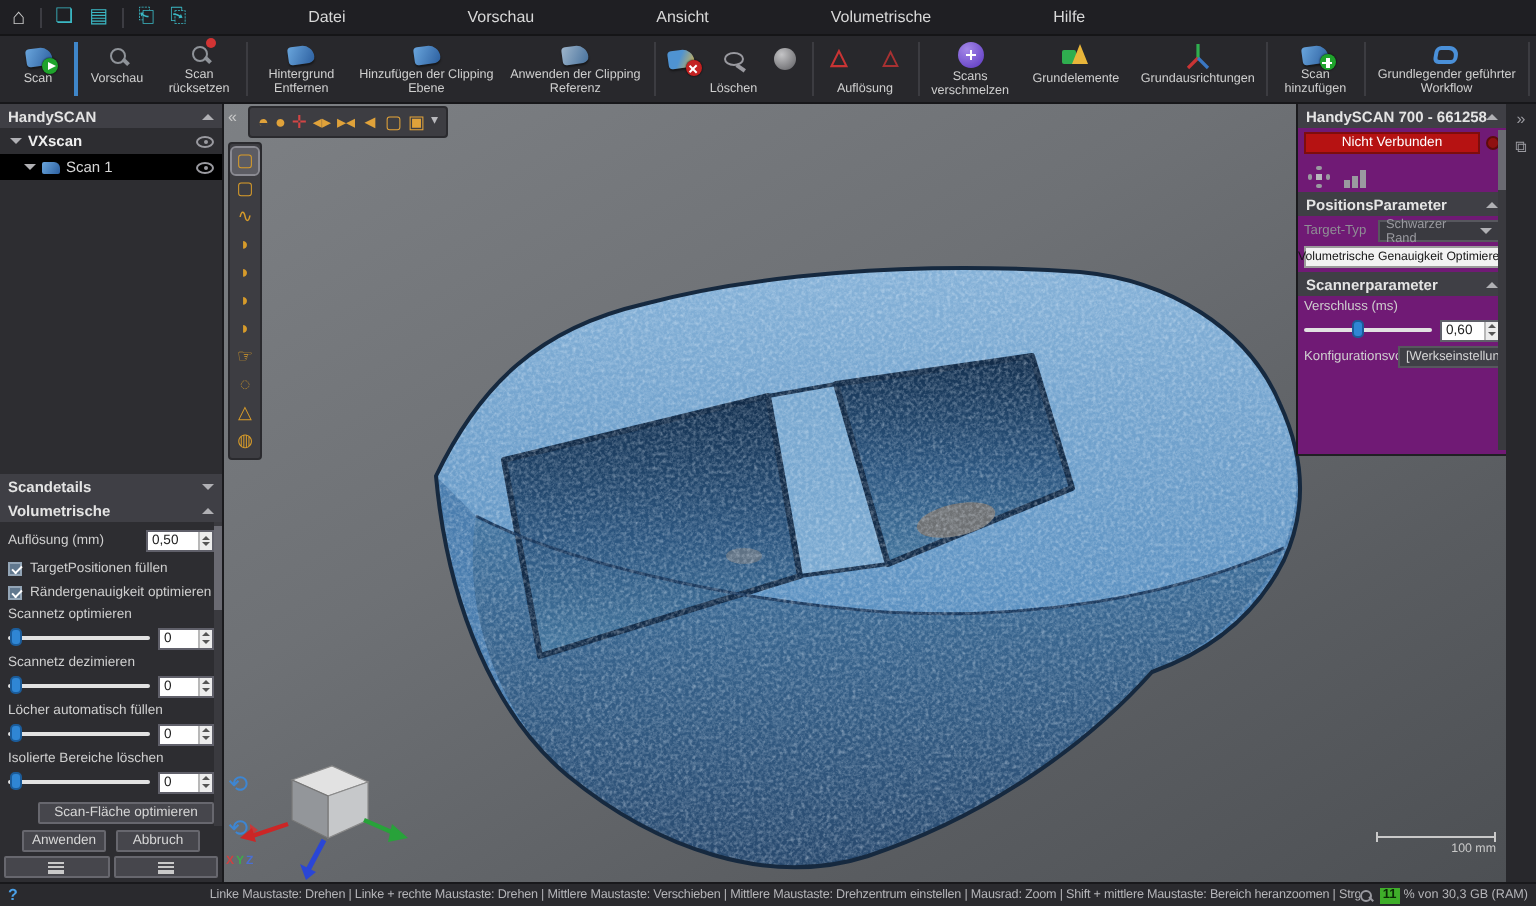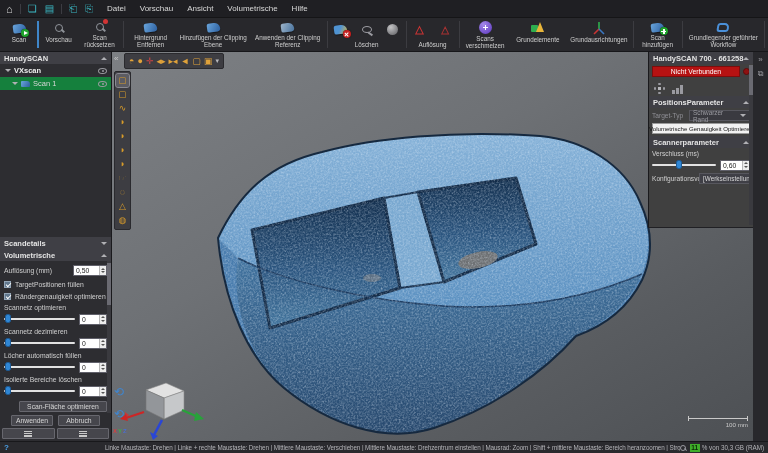--- a/index.html
+++ b/index.html
@@ -7,21 +7,21 @@
   .app{ position:relative; width:768px; height:453px; overflow:hidden;
         background:#2a2a2e; font-family:"Liberation Sans",sans-serif; color:#d6d6d6; }
 
   
   .titlebar{ position:absolute; left:0; top:0; width:768px; height:18px;
              background:#1f1f23; display:flex; align-items:center; border-bottom:1px solid #151517;}
   .tb-ico{ font-size:10px; line-height:18px; color:#3bb8c4; margin:0 4px; cursor:default;}
   .tb-ico.home{ color:#c9c9c9; font-size:11px; margin-left:6px;}
   .tb-sep{ width:1px; height:10px; background:#3c3c42; margin:0 3px;}
   .menus{ display:flex; gap:14px; margin-left:10px;}
-  .menu-item{ font-size:8px; color:#d8d8d8;}
+  .menu-item{ font-size:8px; color:#d8d8d8;margin-left:47px;}
 
   
   .ribbon{ position:absolute; left:0; top:18px; width:768px; height:34px;
            background:#28282c; border-bottom:1px solid #17171a; display:flex; align-items:stretch; padding:1px 2px;}
   .rb-sep{ width:1px; background:#3c3c41; margin:2px 1px;}
   .rb-sep.accent{ background:#3f86c9; width:2px;}
   .rb-btn{ display:flex; flex-direction:column; align-items:center; justify-content:flex-start;
            padding:2px 2px 1px; min-width:34px; }
   .rb-btn .lbl{ font-size:6.3px; line-height:1.08; color:#cfcfcf; text-align:center; margin-top:2px; white-space:pre-line;}
   .rb-group{ display:flex; flex-direction:column; align-items:center; padding:2px 3px 1px;}
@@ -69,21 +69,21 @@
   .p-header .t{ font-size:7.5px; font-weight:bold; color:#e4e4e4; white-space:nowrap;}
   .car-up{ width:0;height:0;border-left:3px solid transparent;border-right:3px solid transparent;border-bottom:3.5px solid #b0b0b4;}
   .car-dn{ width:0;height:0;border-left:3px solid transparent;border-right:3px solid transparent;border-top:3.5px solid #b0b0b4;}
   .car-rt{ width:0;height:0;border-top:3px solid transparent;border-bottom:3px solid transparent;border-left:3.5px solid #b0b0b4;}
 
   
   .leftpanel{ position:absolute; left:0; top:52px; width:112px; height:389px; background:#2d2d31;
               border-right:1px solid #1a1a1d; display:flex; flex-direction:column;}
   .tree{ flex:none;text-align:center;}
   .tree-row{ height:13px; display:flex; align-items:center; gap:3px; font-size:7.5px; color:#d6d6d6; padding-left:5px;}
-  .tree-row.selected{ background:#15803d;}
+  .tree-row.selected{ background:#000000;}
   .tree-row .name{ white-space:nowrap; overflow:hidden;}
   .tree-row .grow{ flex:1;}
   .eye{ width:9px; height:6px; border:1px solid #9a9aa0; border-radius:50%; position:relative; margin-right:4px; flex:none;}
   .eye::after{ content:""; position:absolute; left:2.6px; top:1px; width:2.4px; height:2.4px; border-radius:50%; background:#9a9aa0;}
   .mini-sheet{ width:9px; height:6px; border-radius:1px 3px 1px 1px;
                background:linear-gradient(120deg,#6aa6dd,#2c5f9f); flex:none;}
   .posI{ width:8px; height:8px; position:relative; flex:none;}
   .posI::before{ content:""; position:absolute; left:3.4px; top:0; width:1.2px; height:8px; background:#b86a6a;}
   .posI::after{ content:""; position:absolute; top:3.4px; left:0; height:1.2px; width:8px; background:#b86a6a;}
   .spacer{ flex:1;}
@@ -139,21 +139,21 @@
                border-left:4px solid #c43a3a; margin-left:1px;}
   .axisxyz{ position:absolute; left:1px; bottom:7px; display:flex; gap:1px; font-size:6px; font-weight:bold;}
   .axisxyz .x{ color:#d24040;} .axisxyz .y{ color:#3cae4a;} .axisxyz .z{ color:#4a6fd2;}
   .scalebar{ position:absolute; left:576px; top:366px; width:60px;}
   .scalebar .line{ height:1px; background:#c9c9c9; position:relative;}
   .scalebar .line::before,.scalebar .line::after{ content:""; position:absolute; top:-2px; width:1px; height:5px; background:#c9c9c9;}
   .scalebar .line::before{ left:0;} .scalebar .line::after{ right:0;}
   .scalebar .sl{ font-size:6.2px; color:#c9c9c9; text-align:right; margin-top:2px;}
 
   
-  .rightpanel{ position:absolute; left:648px; top:52px; width:105px; height:176px; background:#404040;
+  .rightpanel{ position:absolute; left:648px; top:52px; width:105px; height:176px; background:#701a75;
                border-left:1px solid #1a1a1d; border-bottom:1px solid #202024; display:flex; flex-direction:column;}
   .rp-inner{ padding:2px 3px; display:flex; flex-direction:column; gap:2px;}
   .red-row{ display:flex; align-items:center; gap:3px;}
   .red-btn{ flex:1; height:11px; background:#b61212; border:1px solid #7d0d0d; color:#fff; font-size:6.8px;
             display:flex; align-items:center; justify-content:center;}
   .red-dot{ width:7px; height:7px; border-radius:50%; background:#8f1111; border:1px solid #5c0b0b; flex:none;}
   .rp-icons{ display:flex; align-items:flex-end; gap:7px; height:15px; padding-left:2px;}
   .tgt{ width:11px; height:11px; position:relative;}
   .tgt::before{ content:""; position:absolute; left:4px; top:4px; width:3px; height:3px; background:#b8b8bc;}
   .tgt i{ position:absolute; width:2.4px; height:2.4px; border-radius:50%; background:#9a9aa0;}

